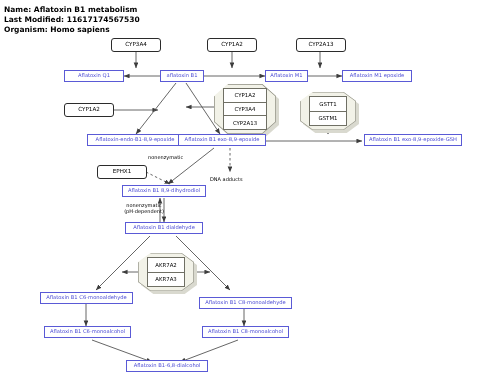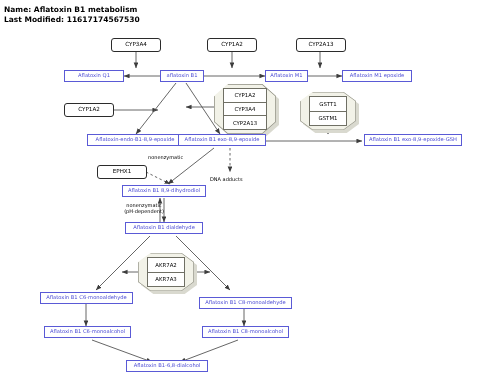--- a/index.html
+++ b/index.html
@@ -61,20 +61,21 @@
 
   .elabel{position:absolute;font-size:5px;color:#000;white-space:nowrap;line-height:1.15;text-align:center;}
 </style>
 </head>
 <body>
 
 <div id="canvas">
 
   <div class="meta l0">Name: Aflatoxin B1 metabolism</div>
   <div class="meta l1">Last Modified: 11617174567530</div>
+  <div class="meta l2">Organism: Homo sapiens</div>
 
   <svg class="edges" viewBox="0 0 480 389">
     <defs>
       <marker id="ah" markerWidth="7" markerHeight="7" refX="6.2" refY="2.6" orient="auto">
         <path d="M0,0 L6.4,2.6 L0,5.2 z" fill="#3d3d3d"></path>
       </marker>
       <marker id="ahd" markerWidth="7" markerHeight="7" refX="6.2" refY="2.6" orient="auto">
         <path d="M0,0 L6.4,2.6 L0,5.2 z" fill="#3d3d3d"></path>
       </marker>
     </defs>

